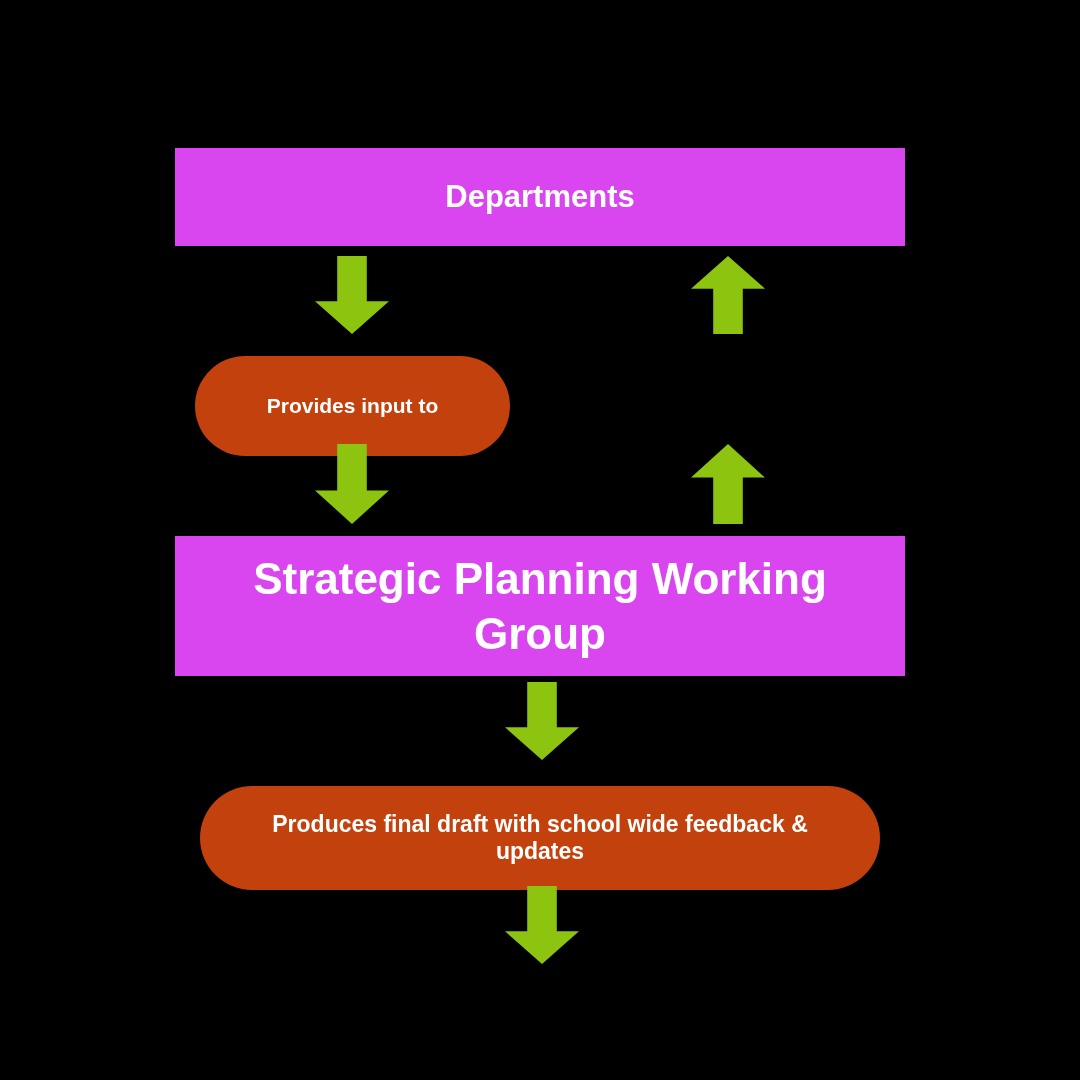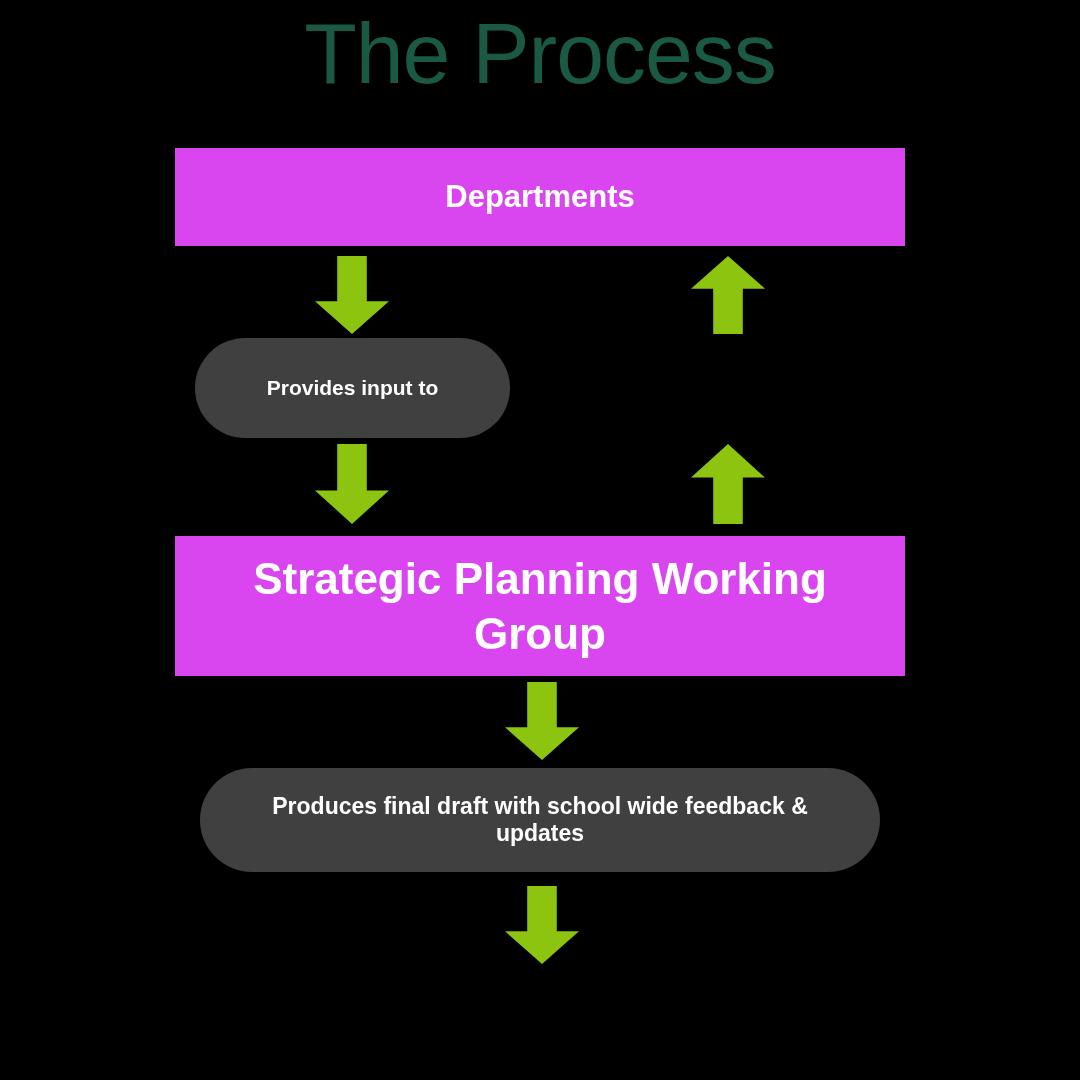--- a/index.html
+++ b/index.html
@@ -75,29 +75,30 @@
     width: 730px;
     height: 113px;
     font-size: 33px;
     align-items: flex-start;
     padding-top: 38px;
   }
 
   
   .pill {
     position: absolute;
-    background: #404040;
+    background: #c2410c;
     border-radius: 999px;
     display: flex;
     align-items: center;
     justify-content: center;
     text-align: center;
     color: #ffffff;
     font-weight: bold;
     padding: 0 26px;
+    margin-top: 18px;
   }
 
   #pill-provides-input {
     left: 195px;
     top: 338px;
     width: 315px;
     height: 100px;
     font-size: 21px;
   }
 
@@ -136,21 +137,20 @@
   #arrow-reports-to-dept { left: 691px; top: 256px; width: 74px; height: 78px; }
   #arrow-group-to-reports{ left: 691px; top: 444px; width: 74px; height: 80px; }
   #arrow-group-to-draft  { left: 505px; top: 682px; width: 74px; height: 78px; }
   #arrow-draft-to-pres   { left: 505px; top: 886px; width: 74px; height: 78px; }
 </style>
 </head>
 <body>
 
 <div id="canvas">
 
-  <div class="title">The Process</div>
 
   <div class="node-box" id="box-departments">
     <span class="label">Departments</span>
   </div>
 
   <div class="arrow arrow-down" id="arrow-dept-to-input"></div>
 
   <div class="arrow arrow-up" id="arrow-reports-to-dept"></div>
 
   <div class="pill" id="pill-provides-input">

